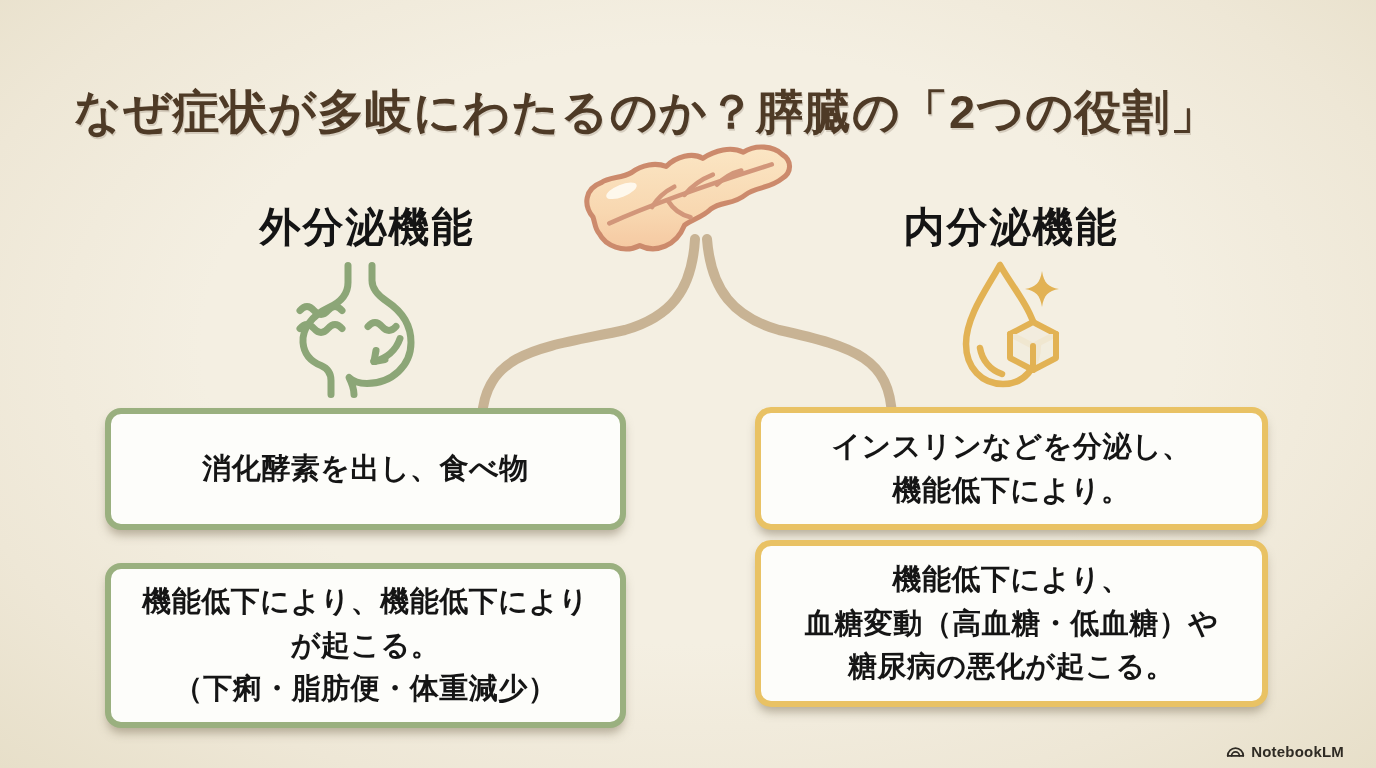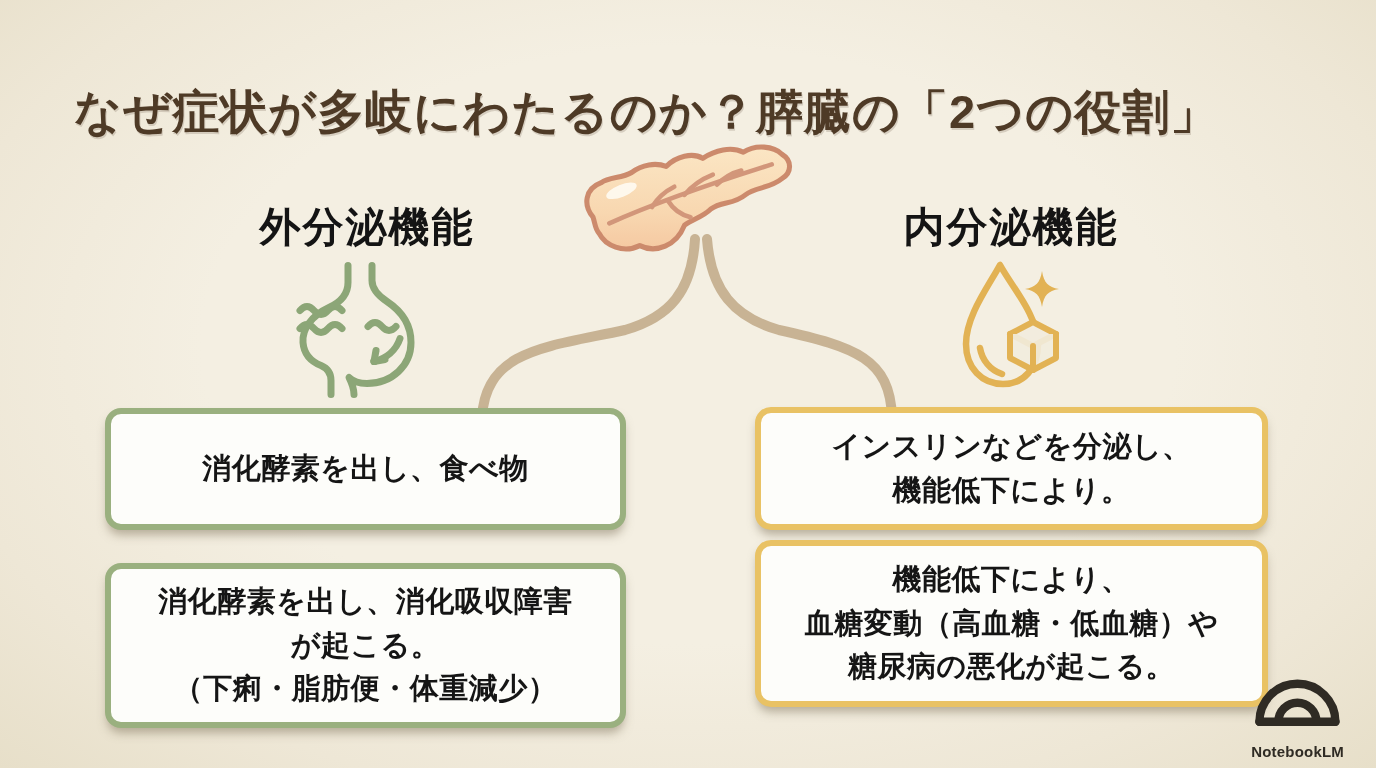--- a/index.html
+++ b/index.html
@@ -35,21 +35,21 @@
   }
   .info-box.green{border:6px solid #9ab07f;}
   .info-box.gold{border:6px solid #e9c264;}
   .box-exo-fn{left:105px;top:408px;width:509px;height:110px;}
   .box-exo-dys{left:105px;top:563px;width:509px;height:153px;}
   .box-endo-fn{left:755px;top:407px;width:501px;height:111px;}
   .box-endo-dys{left:755px;top:540px;width:501px;height:155px;}
   .watermark{
     position:absolute;right:20px;bottom:8px;z-index:3;
     display:flex;align-items:center;gap:6px;
-    font-size:15px;font-weight:600;color:#2f2b24;letter-spacing:0.2px;flex-direction:column;
+    font-size:15px;font-weight:600;color:#2f2b24;letter-spacing:0.2px;
   }
   svg{display:block;width:100%;height:100%;}
 </style>
 </head>
 <body>
 
 <div class="stage">
 
   <h1 class="title">なぜ症状が多岐にわたるのか？膵臓の「2つの役割」</h1>
 
@@ -114,21 +114,21 @@
       </g>
       <path d="M84,11 C86,23 90,27 101,29 C90,31 86,35 84,47 C82,35 78,31 67,29 C78,27 82,23 84,11 Z" fill="#e2b254"></path>
     </svg>
   </div>
 
   <div class="info-box green box-exo-fn">
     <div>消化酵素を出し、食べ物</div>
   </div>
 
   <div class="info-box green box-exo-dys">
-    <div>消化酵素を出し、消化吸収障害</div>
+    <div>機能低下により、機能低下により</div>
     <div>が起こる。</div>
     <div>（下痢・脂肪便・体重減少）</div>
   </div>
 
   <div class="info-box gold box-endo-fn">
     <div>インスリンなどを分泌し、</div>
     <div>機能低下により。</div>
   </div>
 
   <div class="info-box gold box-endo-dys">

